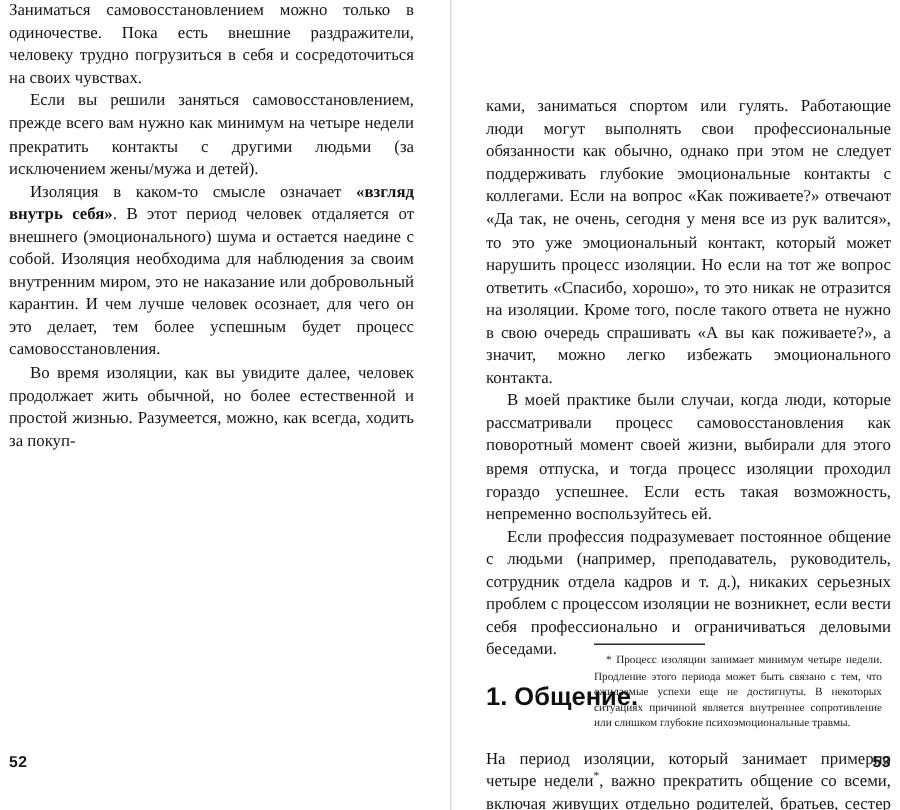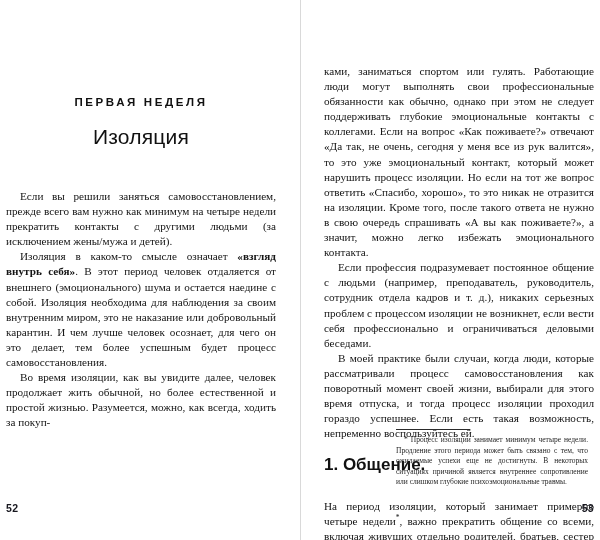--- a/index.html
+++ b/index.html
@@ -174,27 +174,24 @@
 </head>
 <body>
 
 <div class="spread">
 
   <div class="gutter-rule"></div>
 
   <div class="page page-left">
     <div class="page-body">
 
-      <div class="chapter-head">
-        <div class="chapter-kicker">ПЕРВАЯ НЕДЕЛЯ</div>
-        <div class="chapter-title">Изоляция</div>
-      </div>
 
       <div class="flow">
 
+        <p class="noindent"><span>Заниматься самовосстановлением можно только в одиночестве. Пока есть внешние раздражители, человеку трудно погрузиться в себя и сосредоточиться на своих чувствах.</span></p>
 
 
         <p class="indent"><span>Если вы решили заняться самовосстановлением, прежде всего вам нужно как минимум на четыре недели прекратить контакты с другими людьми (за исключением жены/мужа и детей).</span></p>
 
         <p class="indent"><span>Изоляция в каком-то смысле означает </span><b>«взгляд внутрь себя»</b><span>. В этот период человек отдаляется от внешнего (эмоционального) шума и остается наедине с собой. Изоляция необходима для наблюдения за своим внутренним миром, это не наказание или добровольный карантин. И чем лучше человек осознает, для чего он это делает, тем более успешным будет процесс самовосстановления.</span></p>
 
         <p class="indent"><span>Во время изоляции, как вы увидите далее, человек продолжает жить обычной, но более естественной и простой жизнью. Разумеется, можно, как всегда, ходить за покуп-</span></p>
 
       </div>
     </div>
@@ -202,23 +199,23 @@
     <div class="folio folio-left">52</div>
   </div>
 
   <div class="page page-right">
     <div class="page-body">
 
       <div class="flow" style="margin-top:64px;">
 
         <p class="noindent"><span>ками, заниматься спортом или гулять. Работающие люди могут выполнять свои профессиональные обязанности как обычно, однако при этом не следует поддерживать глубокие эмоциональные контакты с коллегами. Если на вопрос «Как поживаете?» отвечают «Да так, не очень, сегодня у меня все из рук валится», то это уже эмоциональный контакт, который может нарушить процесс изоляции. Но если на тот же вопрос ответить «Спасибо, хорошо», то это никак не отразится на изоляции. Кроме того, после такого ответа не нужно в свою очередь спрашивать «А вы как поживаете?», а значит, можно легко избежать эмоционального контакта.</span></p>
 
+        <p class="indent"><span>В моей практике были случаи, когда люди, которые рассматривали процесс самовосстановления как поворотный момент своей жизни, выбирали для этого время отпуска, и тогда процесс изоляции проходил гораздо успешнее. Если есть такая возможность, непременно воспользуйтесь ей.</span></p>
+
         <p class="indent"><span>Если профессия подразумевает постоянное общение с людьми (например, преподаватель, руководитель, сотрудник отдела кадров и т. д.), никаких серьезных проблем с процессом изоляции не возникнет, если вести себя профессионально и ограничиваться деловыми беседами.</span></p>
-
-        <p class="indent"><span>В моей практике были случаи, когда люди, которые рассматривали процесс самовосстановления как поворотный момент своей жизни, выбирали для этого время отпуска, и тогда процесс изоляции проходил гораздо успешнее. Если есть такая возможность, непременно воспользуйтесь ей.</span></p>
 
 
         <div class="subhead">1. Общение.</div>
 
         <p class="noindent"><span>На период изоляции, который занимает примерно четыре недели</span><sup class="fn-ref">*</sup><span>, важно прекратить общение со всеми, включая живущих отдельно родителей, братьев, сестер и всех</span></p>
 
       </div>
 
       <div class="footnote">
         <div class="footnote-rule"></div>

